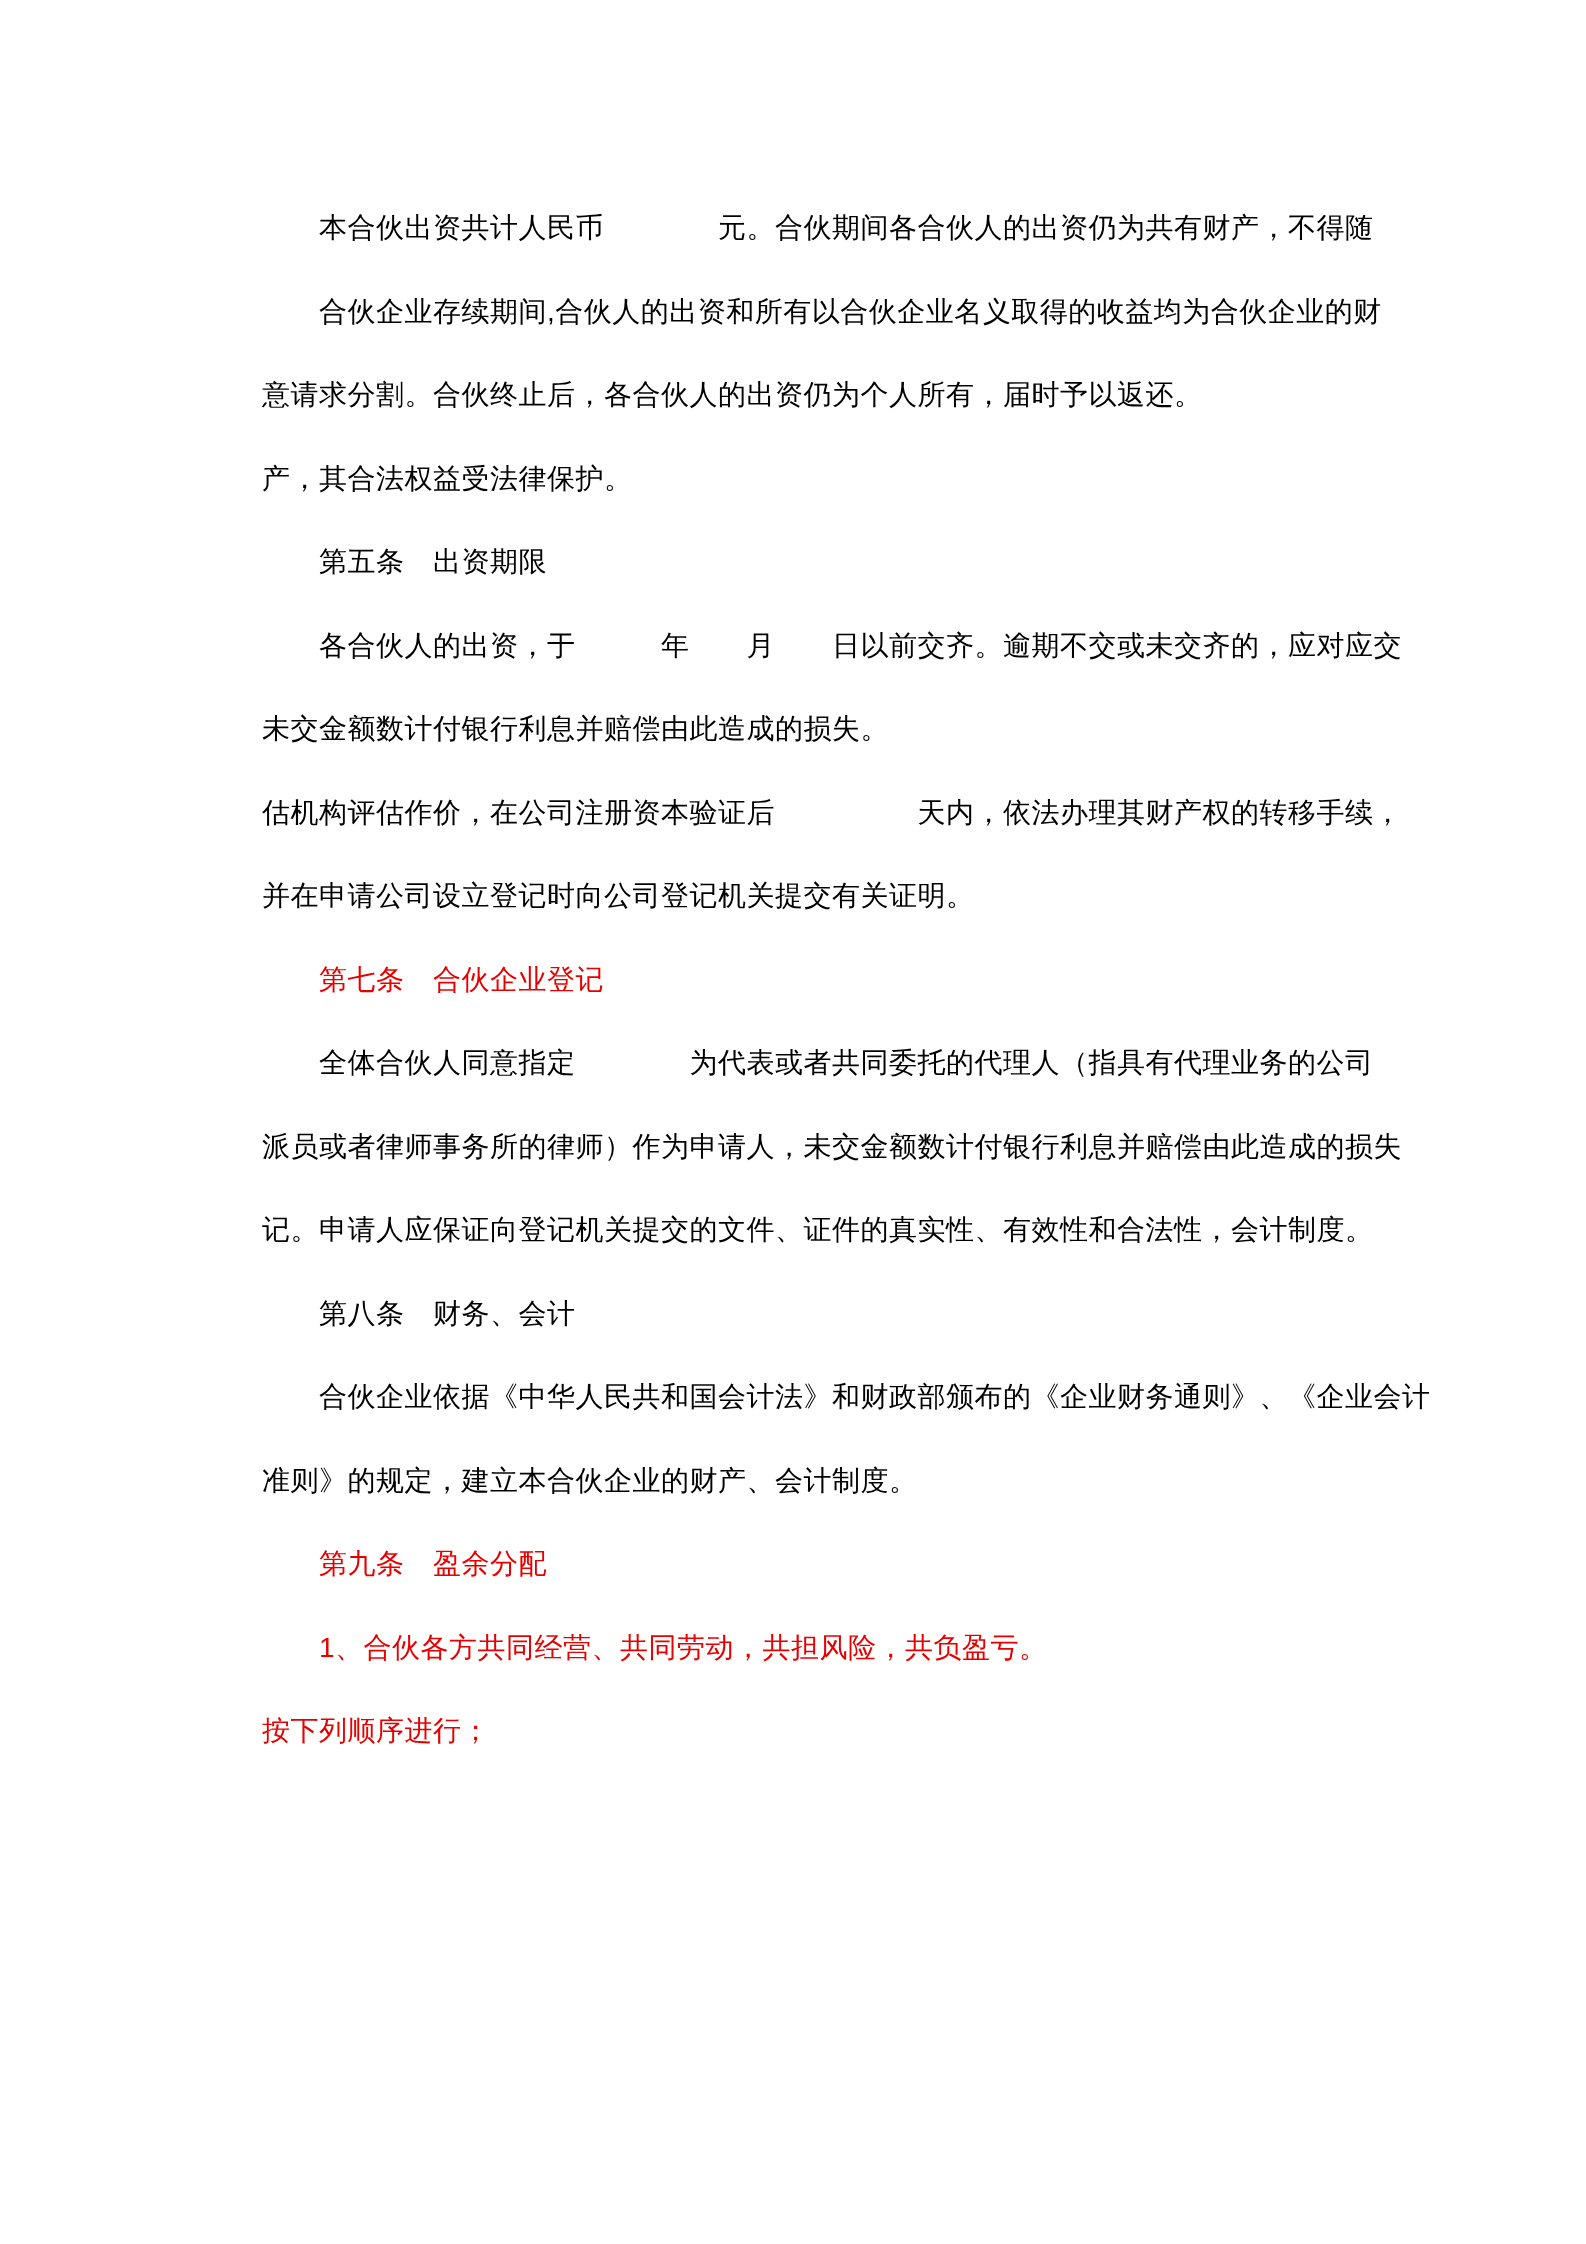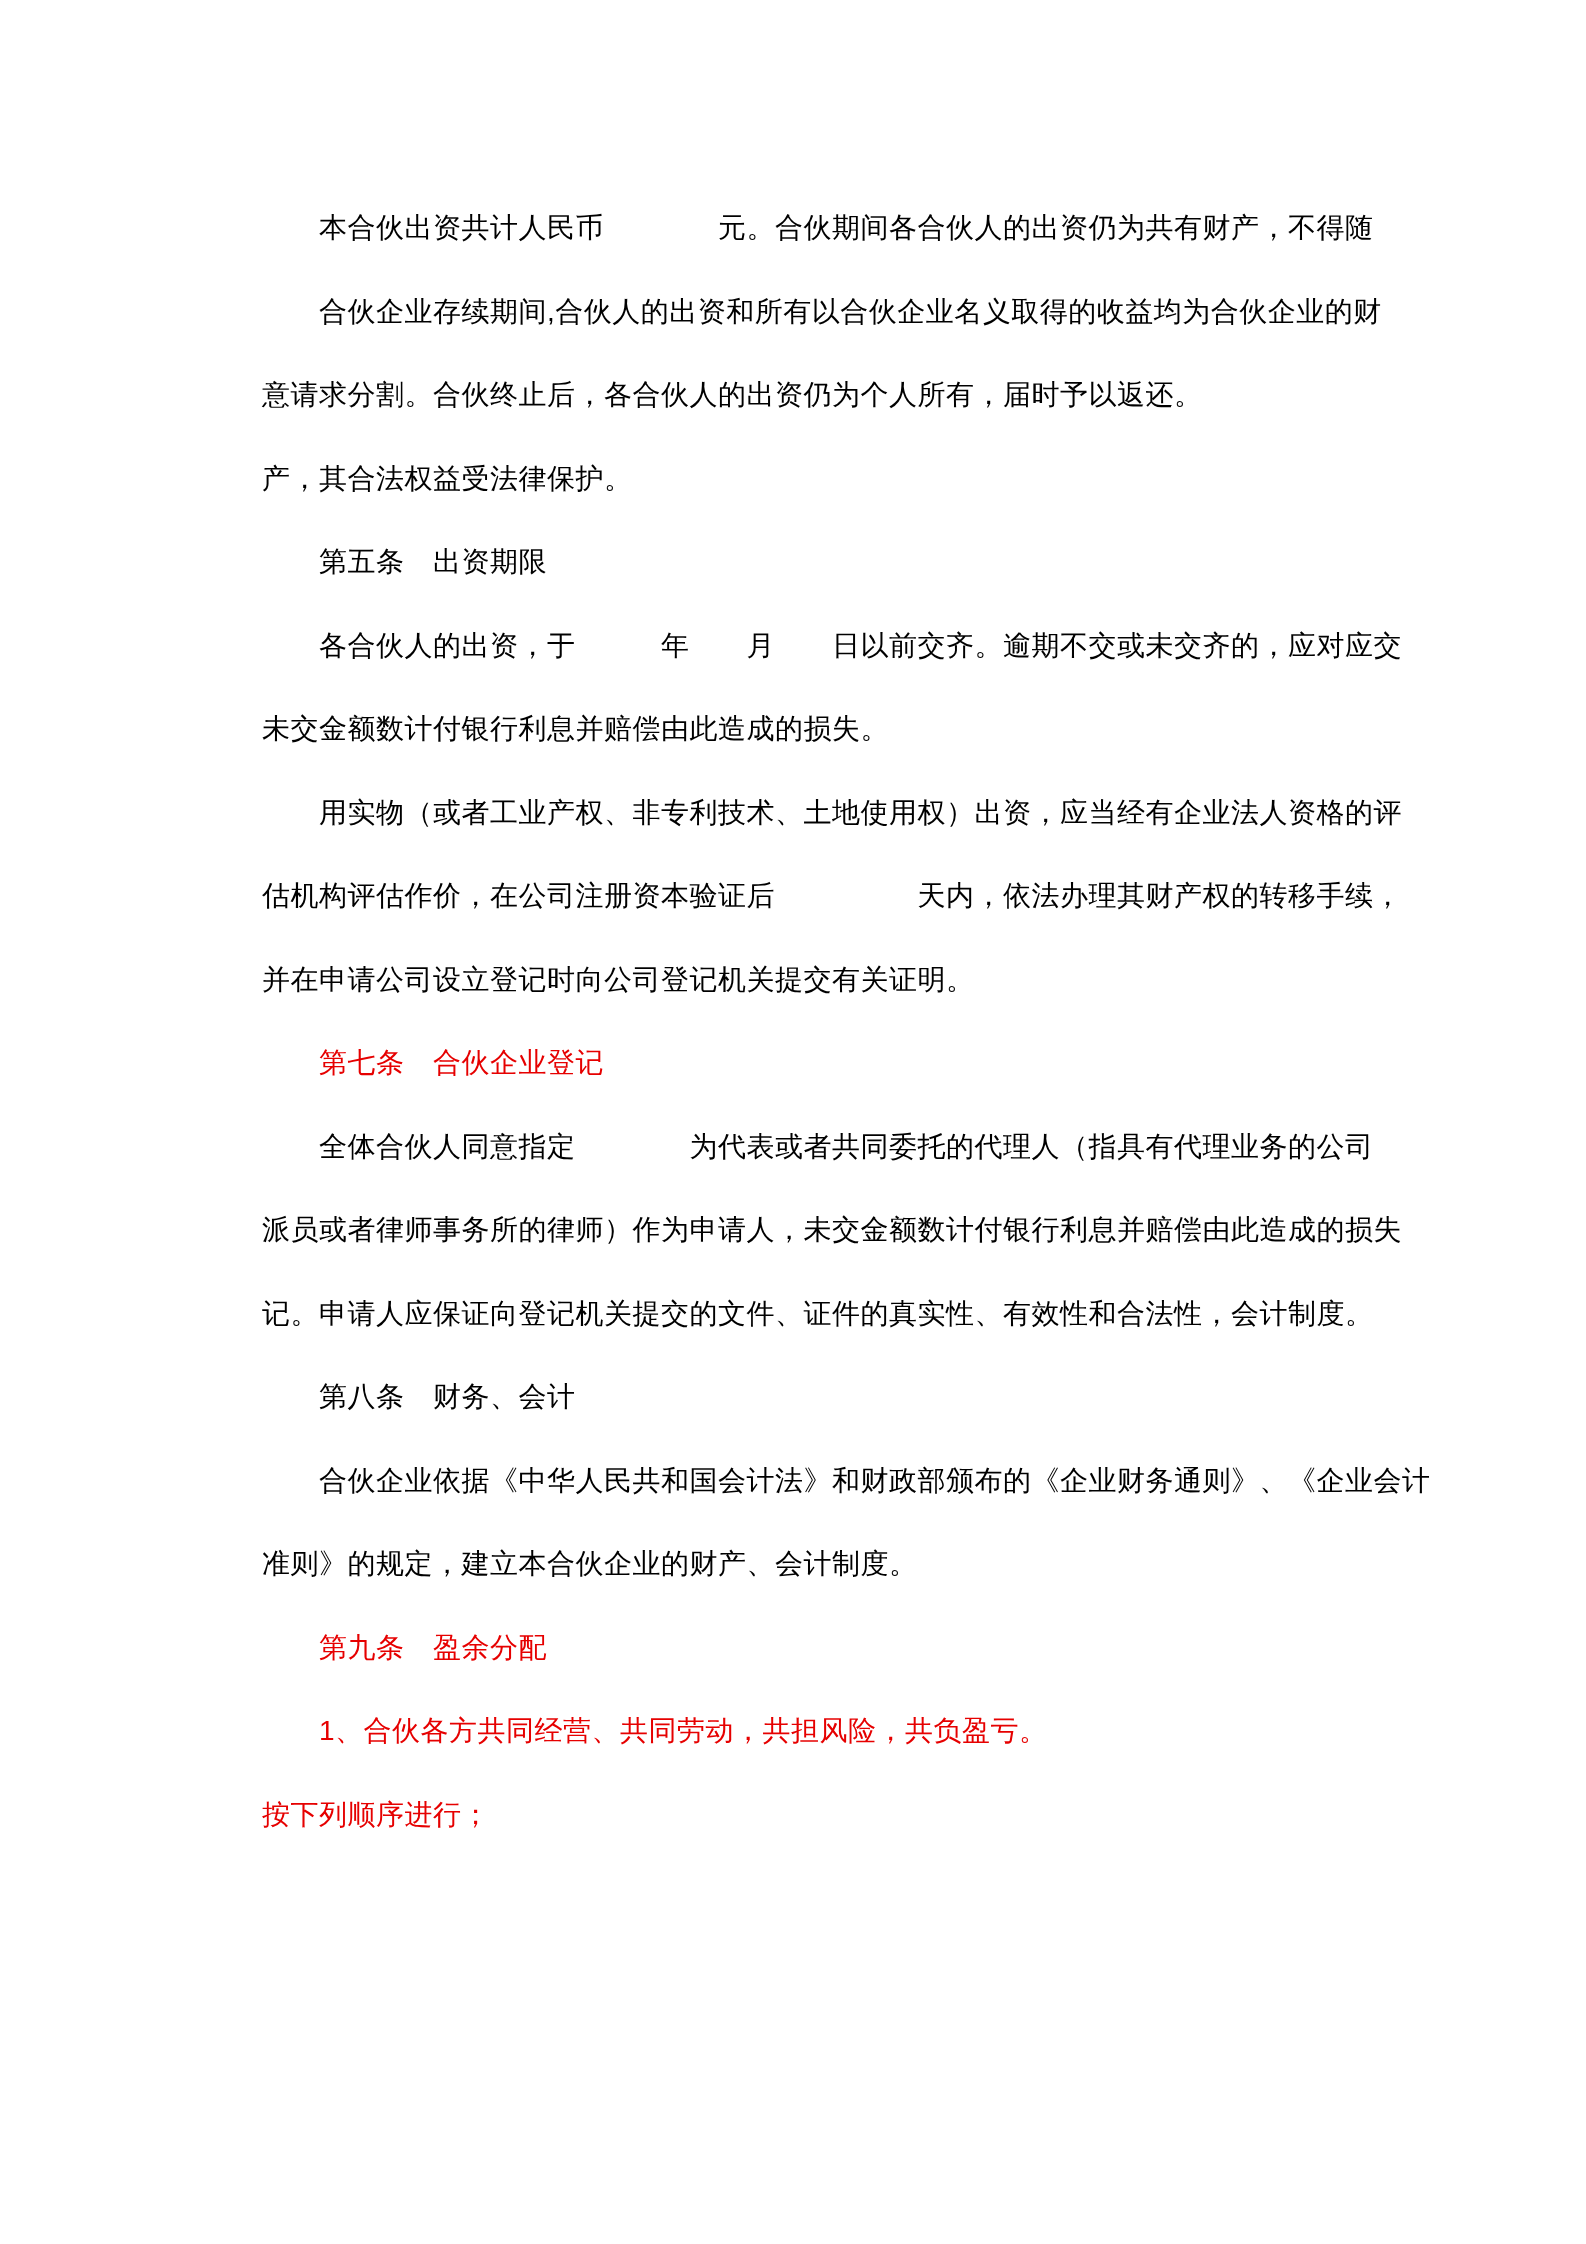--- a/index.html
+++ b/index.html
@@ -38,21 +38,20 @@
 <body style="background: rgb(255, 255, 255);">
 
 <div class="doc">
   <div class="line" data-color="black">　　本合伙出资共计人民币　　　　元。合伙期间各合伙人的出资仍为共有财产，不得随</div>
   <div class="line" data-color="black">　　合伙企业存续期间,合伙人的出资和所有以合伙企业名义取得的收益均为合伙企业的财</div>
   <div class="line" data-color="black">意请求分割。合伙终止后，各合伙人的出资仍为个人所有，届时予以返还。</div>
   <div class="line" data-color="black">产，其合法权益受法律保护。</div>
   <div class="line" data-color="black">　　第五条　出资期限</div>
   <div class="line" data-color="black">　　各合伙人的出资，于　　　年　　月　　日以前交齐。逾期不交或未交齐的，应对应交</div>
   <div class="line" data-color="black">未交金额数计付银行利息并赔偿由此造成的损失。</div>
-  <div class="line" data-color="black">　　用实物（或者工业产权、非专利技术、土地使用权）出资，应当经有企业法人资格的评</div>
   <div class="line" data-color="black">估机构评估作价，在公司注册资本验证后　　　　　天内，依法办理其财产权的转移手续，</div>
   <div class="line" data-color="black">并在申请公司设立登记时向公司登记机关提交有关证明。</div>
   <div class="line" data-color="red">　　第七条　合伙企业登记</div>
   <div class="line" data-color="black">　　全体合伙人同意指定　　　　为代表或者共同委托的代理人（指具有代理业务的公司</div>
   <div class="line" data-color="black">派员或者律师事务所的律师）作为申请人，未交金额数计付银行利息并赔偿由此造成的损失</div>
   <div class="line" data-color="black">记。申请人应保证向登记机关提交的文件、证件的真实性、有效性和合法性，会计制度。</div>
   <div class="line" data-color="black">　　第八条　财务、会计</div>
   <div class="line" data-color="black">　　合伙企业依据《中华人民共和国会计法》和财政部颁布的《企业财务通则》、《企业会计</div>
   <div class="line" data-color="black">准则》的规定，建立本合伙企业的财产、会计制度。</div>
   <div class="line" data-color="red">　　第九条　盈余分配</div>

